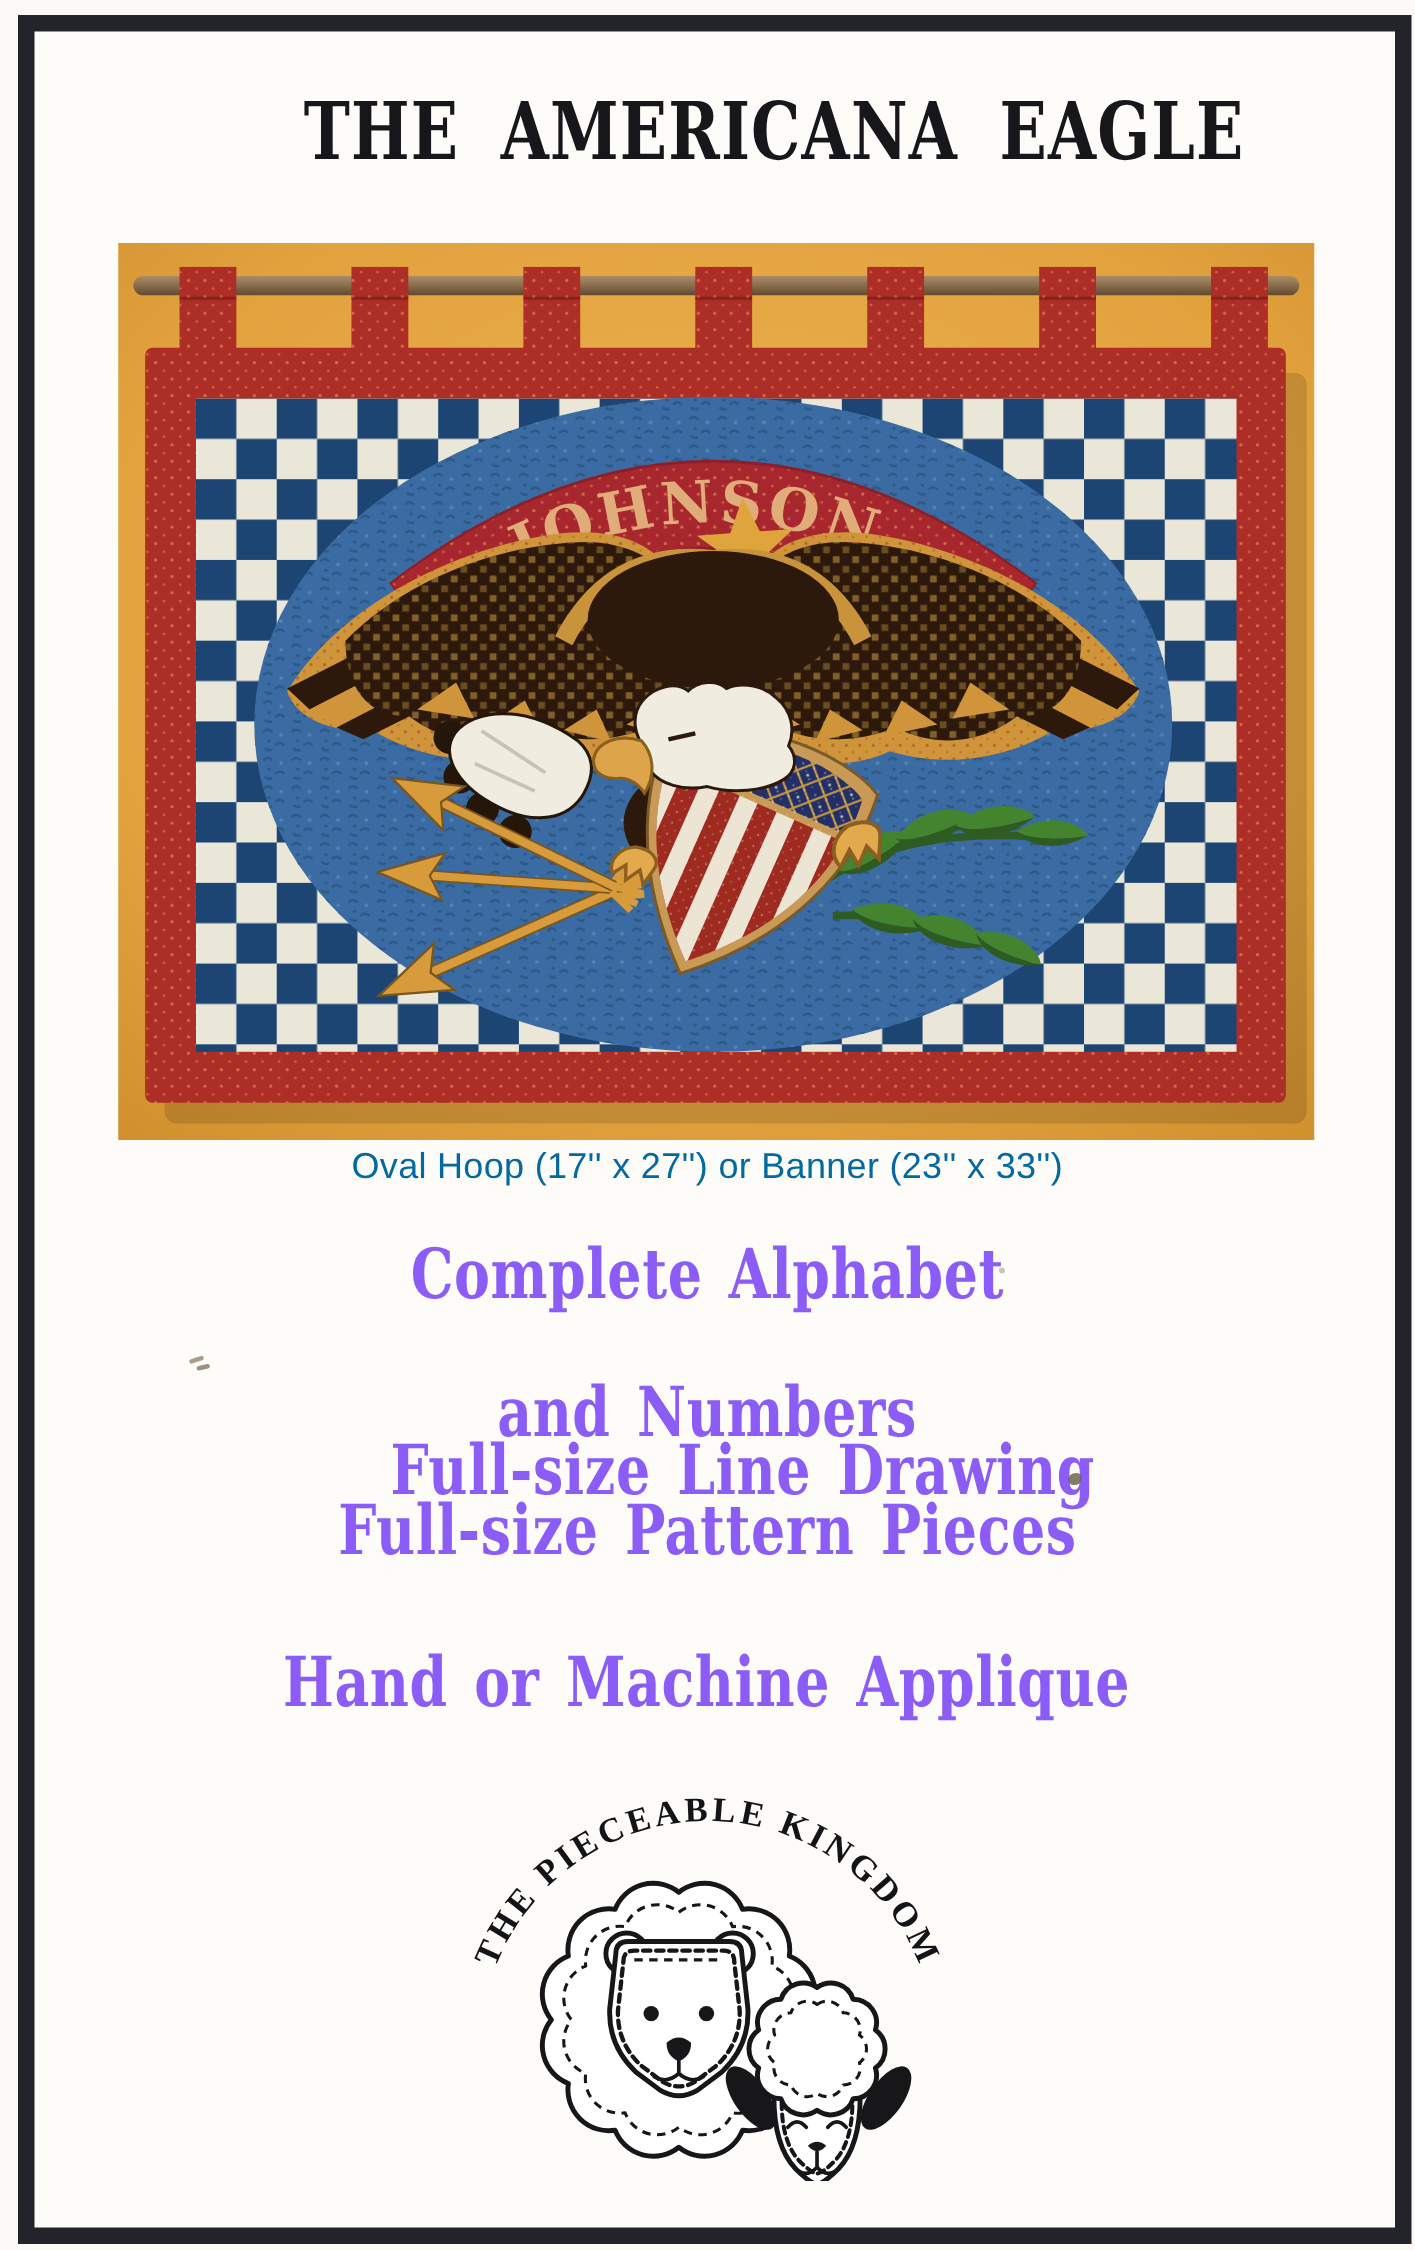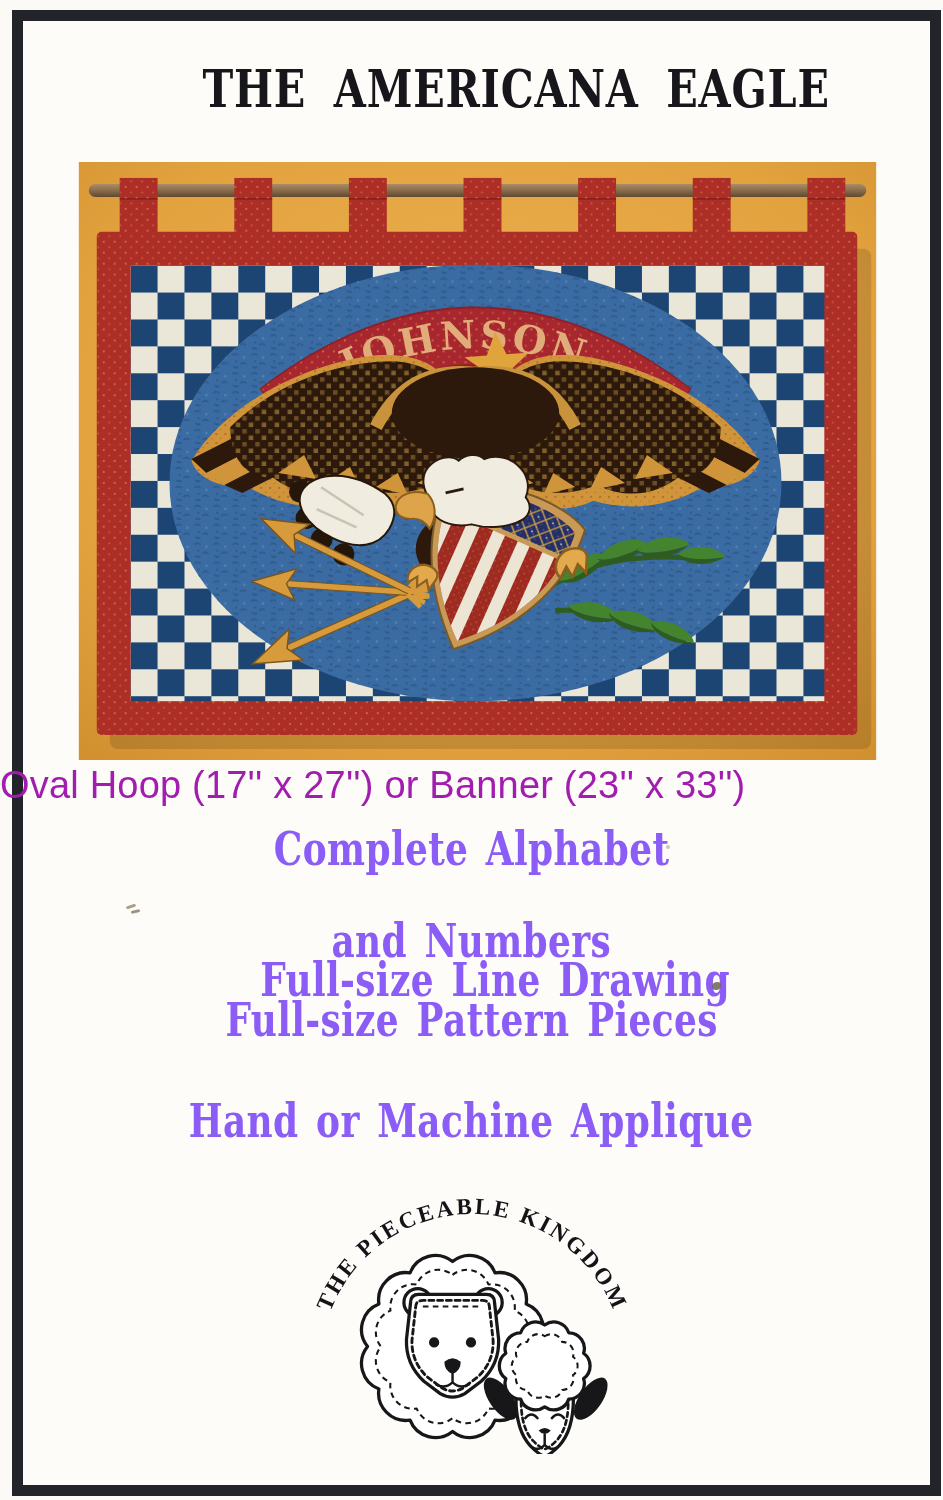--- a/index.html
+++ b/index.html
@@ -14,23 +14,23 @@
   }
   .page-title{
     position:absolute;left:0;top:62px;width:100%;text-align:center;
     font-family:"DejaVu Serif",serif;font-weight:700;font-size:53px;line-height:1;
     color:#17171b;white-space:nowrap;padding-left:45px;
   }
   .page-title > span{display:inline-block;transform:scaleX(.78);transform-origin:50% 50%;
     letter-spacing:1px;word-spacing:16px;}
   .photo{position:absolute;left:77px;top:162px;width:801px;height:598px;}
   .caption{
-    position:absolute;left:0;top:764px;width:100%;text-align:left;
-    font-family:"Liberation Sans",sans-serif;font-size:38px;font-weight:400;
-    color:#a21caf;letter-spacing:.2px;
+    position:absolute;left:0;top:764px;width:100%;text-align:center;
+    font-family:"Liberation Sans",sans-serif;font-size:24px;font-weight:400;
+    color:#0369a1;letter-spacing:.2px;
   }
   .heading-line{
     position:absolute;left:0;width:100%;text-align:center;
     font-family:"DejaVu Serif",serif;font-weight:700;font-size:46px;line-height:1.1;
     color:#8b5cf6;white-space:nowrap;
   }
   .heading-line > span{display:inline-block;transform:scaleX(.78);transform-origin:50% 50%;
     letter-spacing:.5px;word-spacing:6px;}
   .h-l1{top:824px;} .h-l2{top:916px;} .h-l3{top:955px;margin-left:24px;} .h-l4{top:995px;} .h-l5{top:1096px;}
   .logo{position:absolute;left:296px;top:1196px;width:352px;height:258px;}

